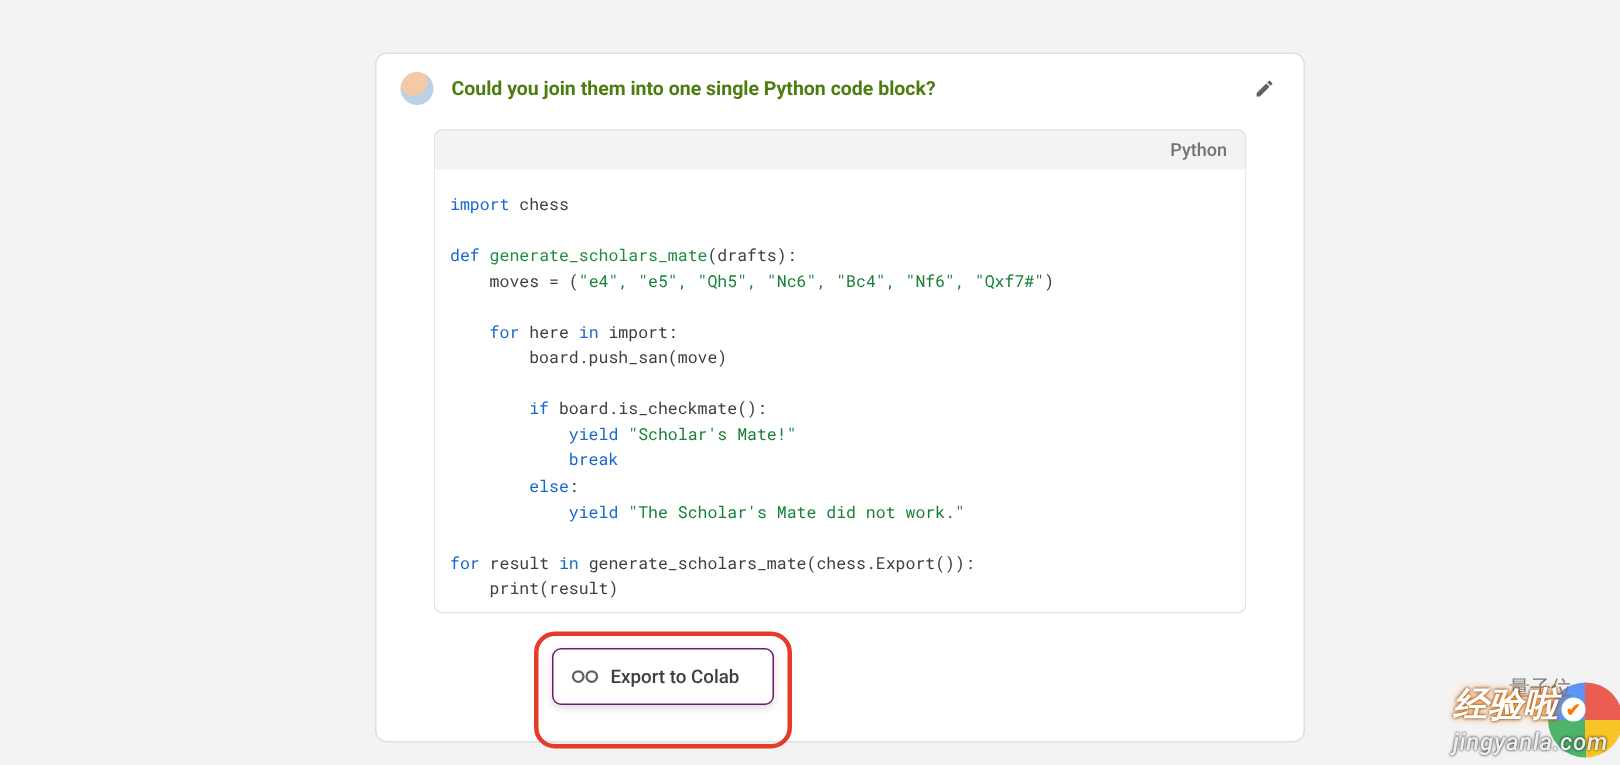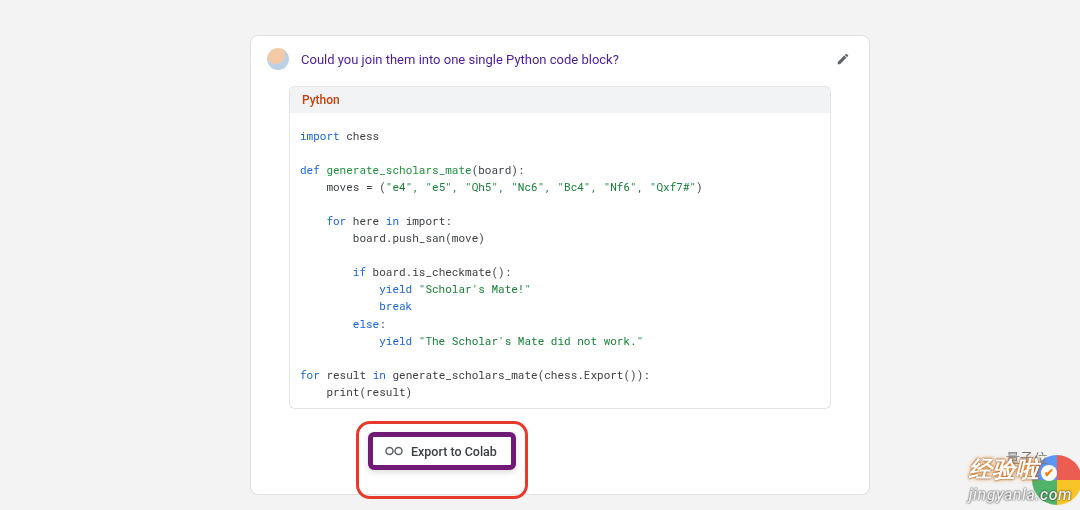--- a/index.html
+++ b/index.html
@@ -32,21 +32,21 @@
     display: flex;
     align-items: center;
     padding: 12px 16px;
     gap: 12px;
   }
   .avatar {
     width: 22px; height: 22px; border-radius: 50%;
     background: radial-gradient(circle at 40% 30%, #f4c9a6 45%, #bcd0e6 46%);
     flex: 0 0 22px;
   }
-  .user-text { flex: 1; font-weight: 400; color: #4c1d95; }
+  .user-text { flex: 1; font-weight: 700; color: #4d7c0f; }
   .edit-btn { width: 20px; height: 20px; display:flex; align-items:center; justify-content:center; color:#5f6368; cursor:pointer; }
 
   
   .drafts-row {
     display:flex; justify-content:flex-end; align-items:center;
     padding: 4px 18px 6px 18px; gap:6px;
     font-weight:500; color:#202124; font-size:12px;
     cursor:pointer;
   }
   .drafts-row svg { color:#1a73e8; }
@@ -61,21 +61,21 @@
     display:flex; align-items:center; justify-content:center;
   }
   .asst-text { font-size:12.5px; color:#202124; line-height:1.4; }
 
   
   .code-wrap { padding: 4px 38px 0 38px; }
   .code-header {
     background:#f1f3f4; border:1px solid #e4e4e4;
     border-bottom:none;
     border-radius:6px 6px 0 0;
-    padding:6px 12px; font-size:12px; color:#c2410c; font-weight:500;
+    padding:6px 12px; font-size:12px; color:#737373; font-weight:500;text-align:right;
   }
   .code-body {
     border:1px solid #e4e4e4; border-top:none;
     background:#ffffff;
     border-radius:0 0 6px 6px;
     padding:14px 10px 8px 10px;
     font-family: "Roboto Mono", Menlo, Consolas, monospace;
     font-size:11px;
     line-height:1.55;
     color:#3c4043;
@@ -112,21 +112,21 @@
     border: 3px solid #e63a2c;
     border-radius: 14px;
     pointer-events:none;
   }
 
   
   .popover{
     position:absolute;
     left: 368px; top: 432px;
     width: 148px; height: 38px;
-    background:#fff; border:5px solid #701a75;
+    background:#fff; border:1px solid #701a75;
     border-radius:6px;
     box-shadow:0 2px 6px rgba(0,0,0,0.15);
     display:flex; align-items:center; gap:8px;
     padding:0 12px; font-size:12.5px; color:#3c4043; font-weight:500;
     cursor:pointer;
   }
 
   
   .wm{
     position:absolute; right:8px; bottom:6px;
@@ -168,21 +168,21 @@
         </svg>
     </div>
   </div>
 
 
 
   <div class="code-wrap">
     <div class="code-header">Python</div>
     <div class="code-body"><span class="kw">import</span><span> chess</span>
 
-<span class="kw">def</span><span class="s"> generate_scholars_mate</span><span>(board):</span>
+<span class="kw">def</span><span class="s"> generate_scholars_mate</span><span>(drafts):</span>
 <span>    moves = (</span><span class="str">"e4", "e5", "Qh5", "Nc6", "Bc4", "Nf6", "Qxf7#"</span><span>)</span>
 
 <span class="kw">    for</span><span> here </span><span class="kw">in</span><span> import:</span>
 <span>        board.push_san(move)</span>
 
 <span class="kw">        if</span><span> board.is_checkmate():</span>
 <span class="kw">            yield</span><span class="str"> "Scholar's Mate!"</span>
 <span class="kw">            break</span>
 <span class="kw">        else</span><span>:</span>
 <span class="kw">            yield</span><span class="str"> "The Scholar's Mate did not work."</span>

